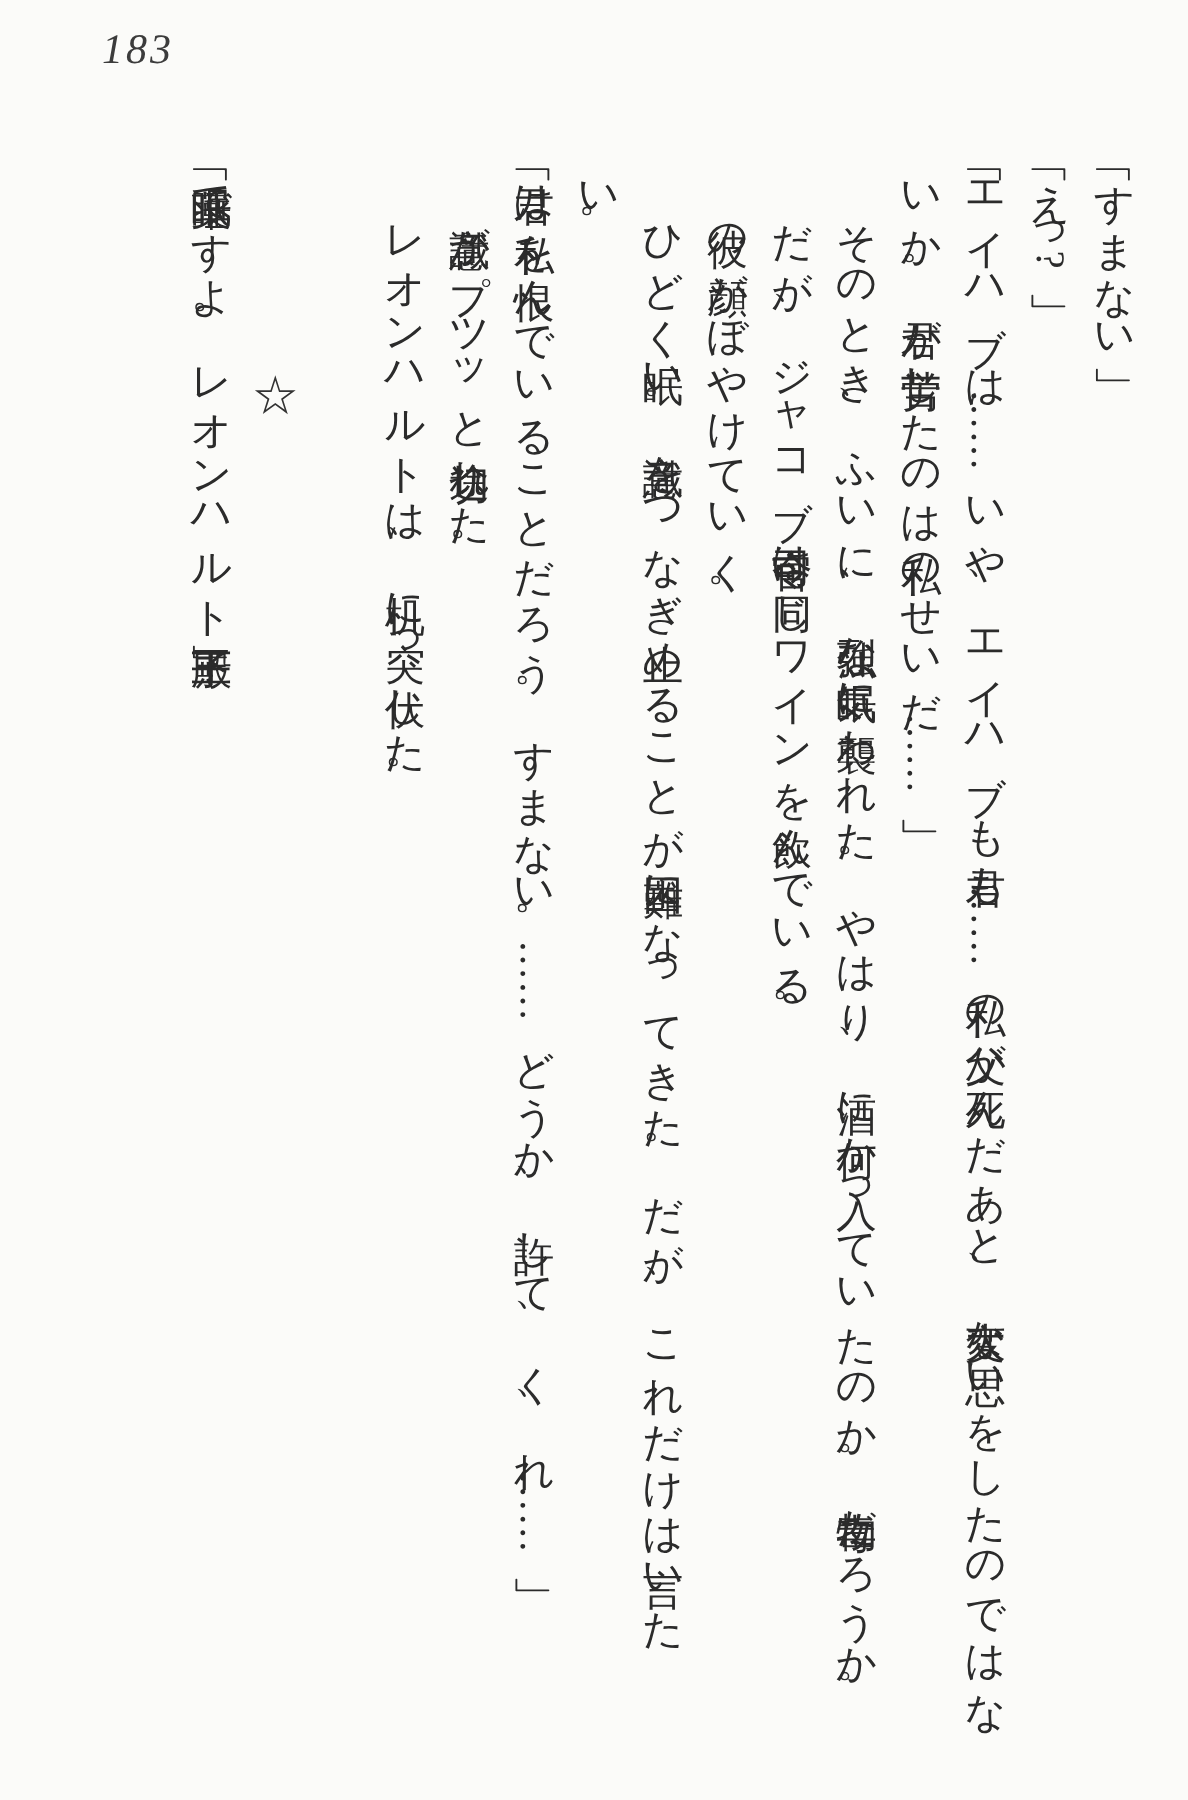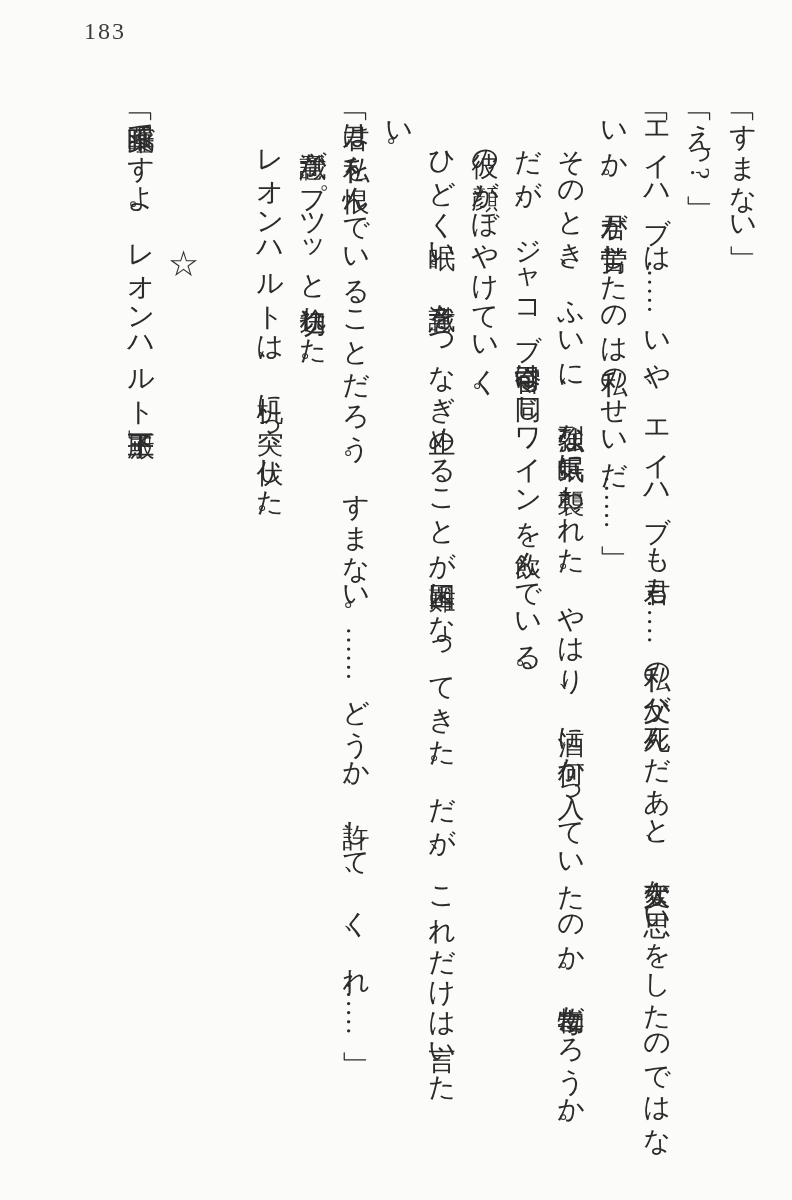--- a/index.html
+++ b/index.html
@@ -11,22 +11,23 @@
     position: relative;
     width: 792px;
     height: 1200px;
     background: #fbfbf9;
     overflow: hidden;
     font-family: "Liberation Serif", "DejaVu Serif", serif;
   }
   .page-number {
     position: absolute;
     top: 18px;
-    left: 84px;
-    font-size: 24px;
+    left: 68px;
+    font-size: 28px;
+    font-style: italic;
     letter-spacing: 2px;
     color: #3c3c3c;
   }
   .text-block {
     position: absolute;
     top: 104px;
     right: 28px;
     height: 1038px;
     writing-mode: vertical-rl;
     text-orientation: mixed;

